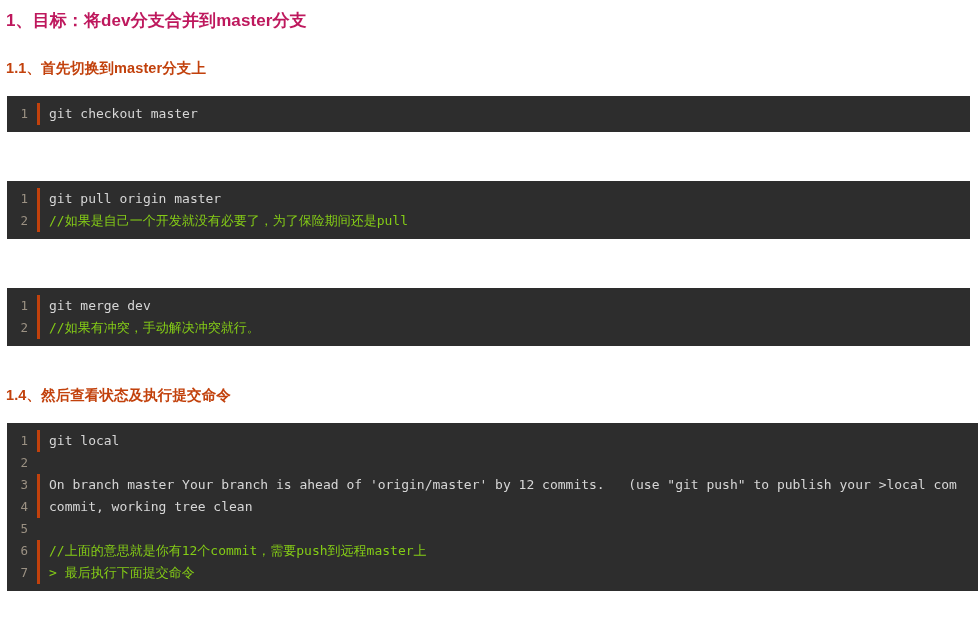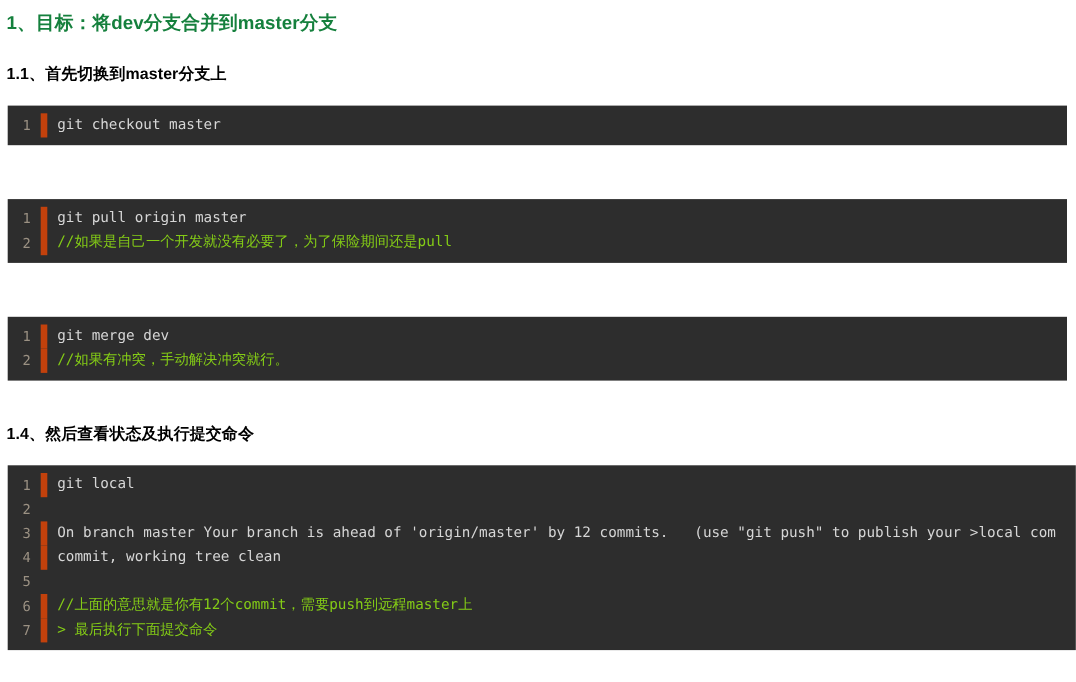--- a/index.html
+++ b/index.html
@@ -19,30 +19,30 @@
     width: 978px;
     height: 620px;
     position: relative;
     box-sizing: border-box;
   }
 
   
   .h-main {
     font-size: 17px;
     font-weight: bold;
-    color: #15803d;
+    color: #be185d;
     margin: 0;
     padding: 0 0 0 6px;
     letter-spacing: 0.1px;
     line-height: 1.3;
   }
   .h-sub {
     font-size: 14.5px;
     font-weight: bold;
-    color: #000000;
+    color: #c2410c;
     margin: 0;
     padding: 0 0 0 6px;
     letter-spacing: 0.1px;
     line-height: 1.3;
   }
 
   
   .code-block {
     background: #2d2d2d;
     margin: 0 8px 0 7px;
@@ -68,21 +68,21 @@
     width: 30px;
     min-width: 30px;
     text-align: right;
     color: #9b9183;
     padding-right: 9px;
     box-sizing: border-box;
     font-size: 12.5px;
     user-select: none;
   }
   .code-text {
-    border-left: 6px solid #c2410c;
+    border-left: 3px solid #c2410c;
     padding-left: 9px;
     color: #d6d6d6;
     flex: 1;
     white-space: pre;
     overflow: hidden;
     font-variant-ligatures: none;
   }
   .cmt { color: #84cc16; }
 
   .spacer { width: 100%; }

